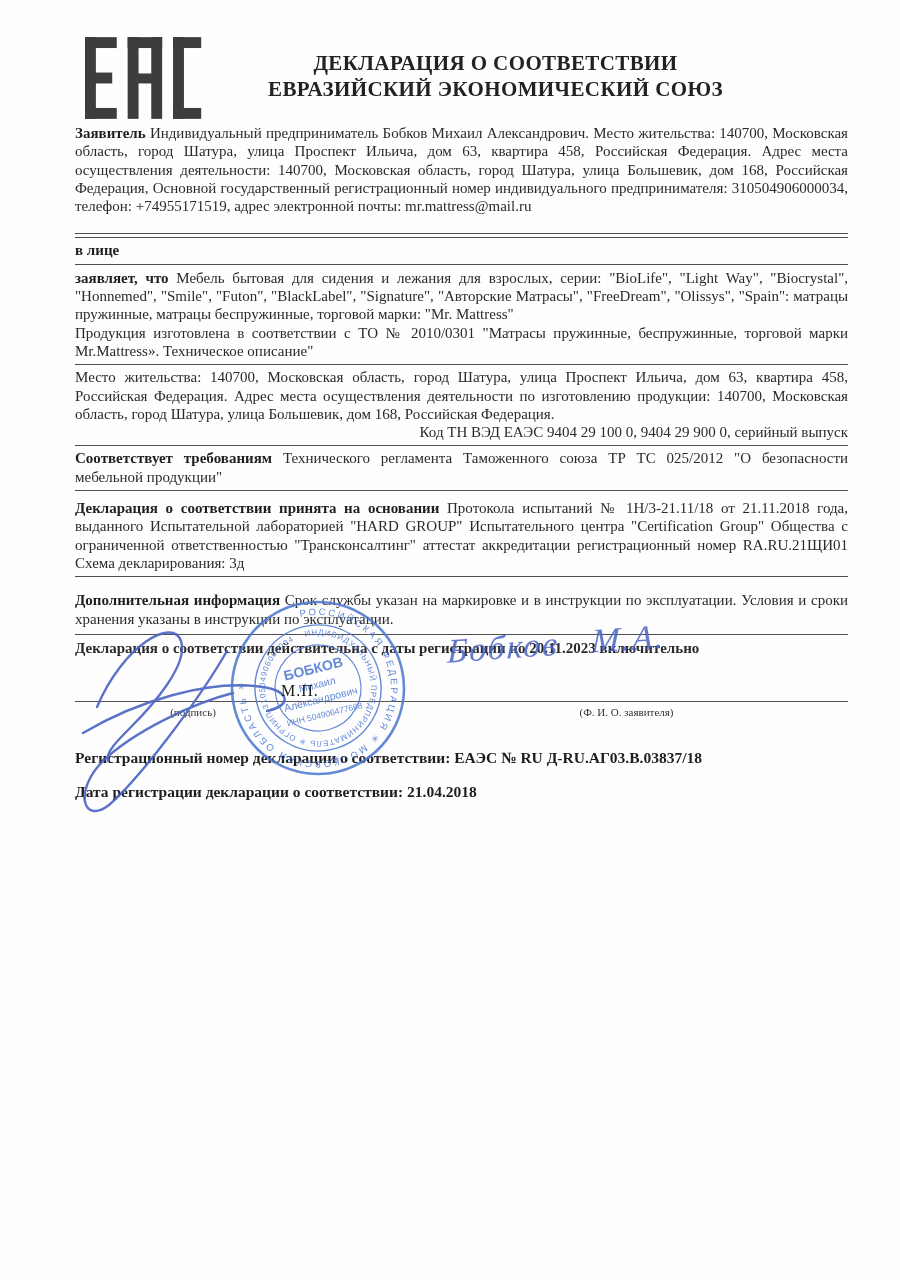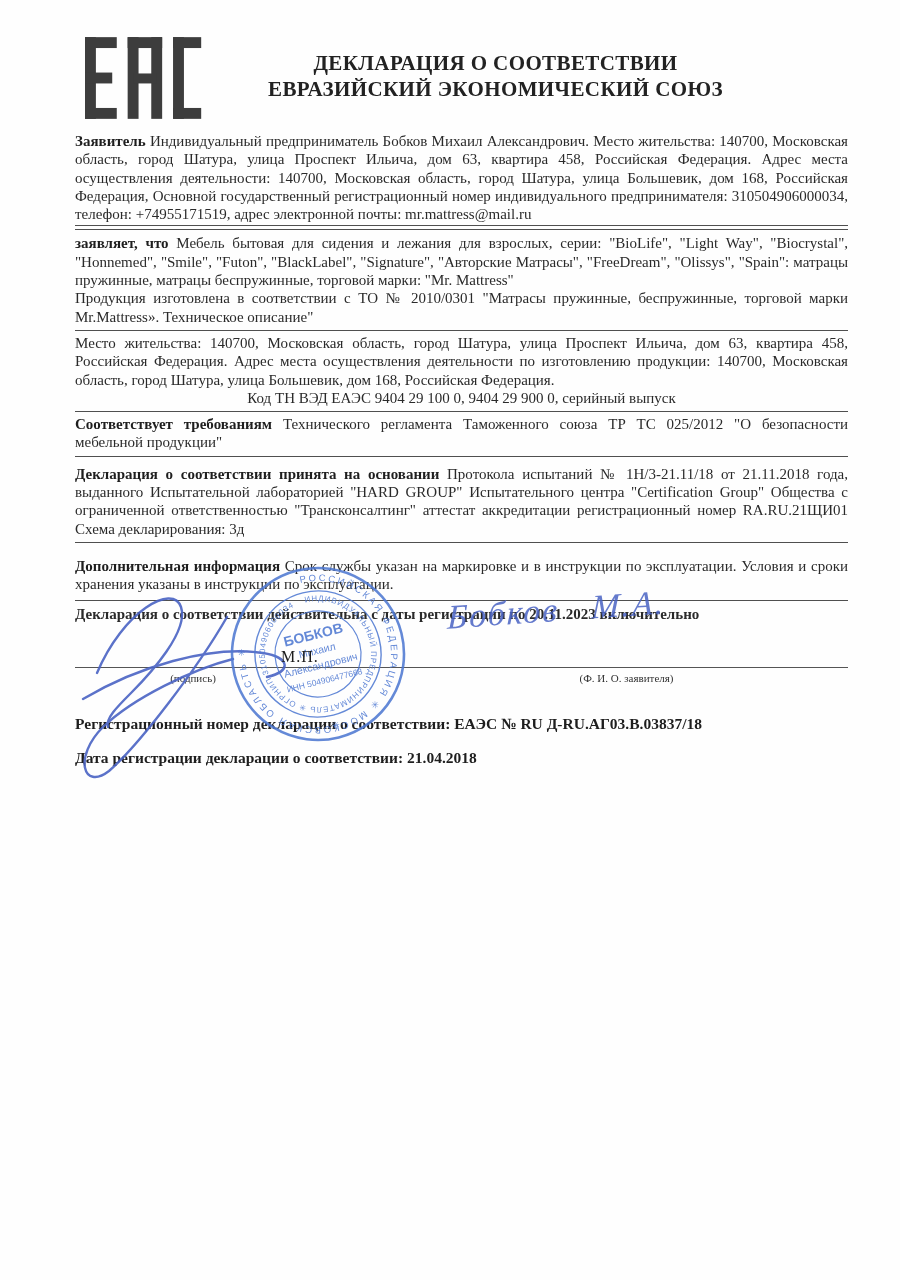--- a/index.html
+++ b/index.html
@@ -13,21 +13,21 @@
   .header { display:flex; align-items:flex-start; margin-top:6px; }
   .eac-logo { width:118px; height:84px; flex:0 0 auto; margin-left:10px; }
   .titles { flex:1; text-align:center; padding:14px 60px 0 0; }
   .title-line { font-weight:bold; font-size:21px; line-height:26px; letter-spacing:.4px; color:#222; }
 
   
   .para { margin:0; font-size:15px; line-height:18.3px; text-align:justify; }
   .b { font-weight:bold; color:#1e1e1e; }
   .sec { border-bottom:1.6px solid #4f4f4f; }
   .rule2 { height:3px; border-bottom:1.6px solid #4f4f4f; }
-  .applicant { margin-top:12px; padding-bottom:2px; border-bottom:1.4px solid #4f4f4f; }
+  .applicant { margin-top:4px; padding-bottom:18px; border-bottom:1.4px solid #4f4f4f; }
   .inperson { padding:3px 0 4px; }
   .declares { padding:4px 0 4px; }
   .manufacturer { padding:3px 0 4px; }
   .complies { padding:3px 0 4px; }
   .basis { margin-top:8px; padding-bottom:4px; }
   .additional { margin-top:14px; padding-bottom:6px; }
   .validity { margin-top:4px; }
   .validity .para { font-weight:bold; }
 
   
@@ -84,29 +84,32 @@
         <div class="title-line">ДЕКЛАРАЦИЯ О СООТВЕТСТВИИ</div>
         <div class="title-line">ЕВРАЗИЙСКИЙ ЭКОНОМИЧЕСКИЙ СОЮЗ</div>
       </div>
     </div>
 
     <div class="applicant">
       <p class="para"><span class="b">Заявитель</span> <span>Индивидуальный предприниматель Бобков Михаил Александрович. Место жительства: 140700, Московская область, город Шатура, улица Проспект Ильича, дом 63, квартира 458, Российская Федерация. Адрес места осуществления деятельности: 140700, Московская область, город Шатура, улица Большевик, дом 168, Российская Федерация, Основной государственный регистрационный номер индивидуального предпринимателя: 310504906000034, телефон: +74955171519, адрес электронной почты: mr.mattress@mail.ru</span></p>
     </div>
     <div class="rule2"></div>
 
+    <div class="inperson sec">
+      <p class="para"><span class="b">в лице</span></p>
+    </div>
 
     <div class="declares sec">
       <p class="para"><span class="b">заявляет, что</span> <span>Мебель бытовая для сидения и лежания для взрослых, серии: "BioLife", "Light Way", "Biocrystal", "Honnemed", "Smile", "Futon", "BlackLabel", "Signature", "Авторские Матрасы", "FreeDream", "Olissys", "Spain": матрацы пружинные, матрацы беспружинные, торговой марки: "Mr. Mattress"</span></p>
       <p class="para">Продукция изготовлена в соответствии с ТО № 2010/0301 "Матрасы пружинные, беспружинные, торговой марки Mr.Mattress». Техническое описание"</p>
     </div>
 
     <div class="manufacturer sec">
       <p class="para">Место жительства: 140700, Московская область, город Шатура, улица Проспект Ильича, дом 63, квартира 458, Российская Федерация. Адрес места осуществления деятельности по изготовлению продукции: 140700, Московская область, город Шатура, улица Большевик, дом 168, Российская Федерация.</p>
-      <p class="para" style="text-align:center">Код ТН ВЭД ЕАЭС 9404 29 100 0, 9404 29 900 0, серийный выпуск</p>
+      <p class="para" style="text-align:right">Код ТН ВЭД ЕАЭС 9404 29 100 0, 9404 29 900 0, серийный выпуск</p>
     </div>
 
     <div class="complies sec">
       <p class="para"><span class="b">Соответствует требованиям</span> <span>Технического регламента Таможенного союза ТР ТС 025/2012 "О безопасности мебельной продукции"</span></p>
     </div>
 
     <div class="basis sec">
       <p class="para"><span class="b">Декларация о соответствии принята на основании</span> <span>Протокола испытаний № 1Н/3-21.11/18 от 21.11.2018 года, выданного Испытательной лабораторией "HARD GROUP" Испытательного центра "Certification Group" Общества с ограниченной ответственностью "Трансконсалтинг" аттестат аккредитации регистрационный номер RA.RU.21ЩИ01 Схема декларирования: 3д</span></p>
     </div>
 

